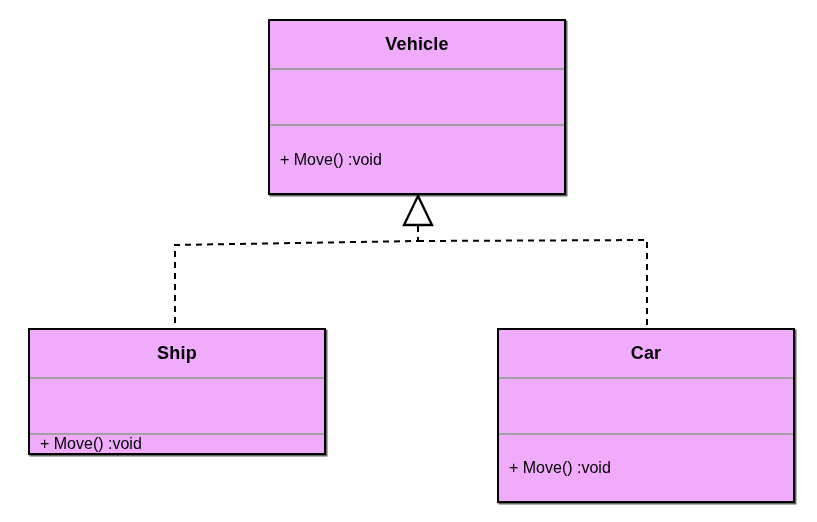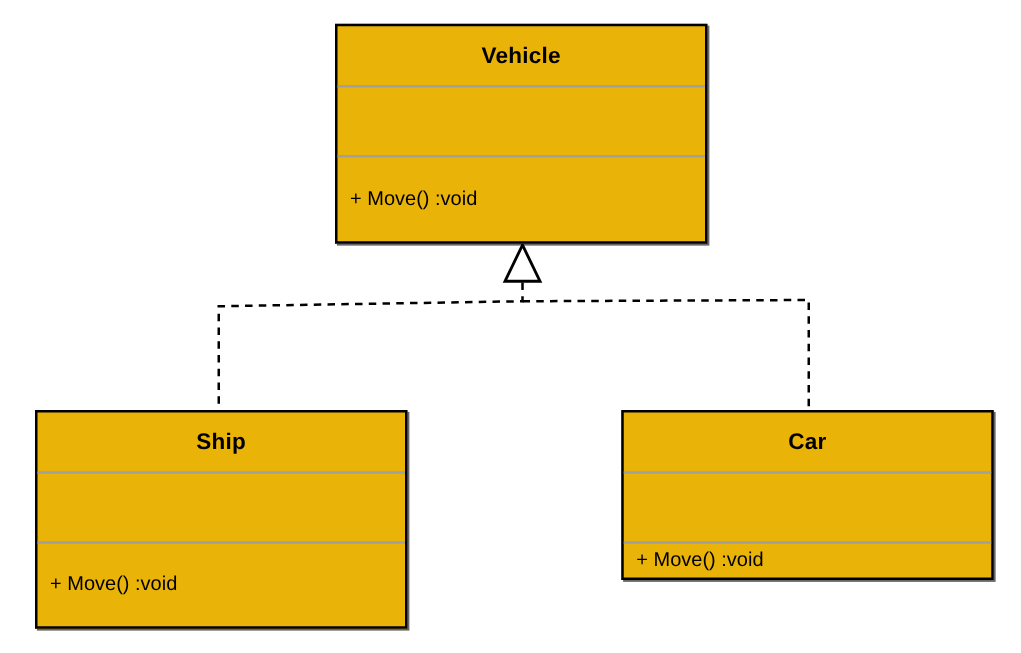--- a/index.html
+++ b/index.html
@@ -18,21 +18,21 @@
   }
   .connectors {
     position: absolute;
     left: 0; top: 0;
     width: 817px;
     height: 522px;
   }
   .uml-class {
     position: absolute;
     width: 298px;
-    background: #eab308;
+    background: #f0abfc;
     border: 2px solid #000000;
     box-shadow: 1.5px 1.5px 0 rgba(0,0,0,0.6);
     display: flex;
     flex-direction: column;
   }
   .uml-title {
     height: 49px;
     border-bottom: 2px solid #a0a0a0;
     display: flex;
     align-items: center;
@@ -48,22 +48,22 @@
   }
   .uml-methods {
     flex: 1;
     display: flex;
     align-items: center;
     padding-left: 10px;
     font-size: 16px;
     color: #000000;
   }
   #class-vehicle { left: 268px; top: 19px;  height: 176px; }
-  #class-ship    { left: 28px;  top: 328px; height: 175px; }
-  #class-car     { left: 497px; top: 328px; height: 136px; }
+  #class-ship    { left: 28px;  top: 328px; height: 127px; }
+  #class-car     { left: 497px; top: 328px; height: 175px; }
 </style>
 </head>
 <body>
 
 <div class="stage">
 
   <svg class="connectors" viewBox="0 0 817 522" xmlns="http://www.w3.org/2000/svg">
 
     <path d="M418,226 L418,241 L175,245 L175,327" fill="none" stroke="#000000" stroke-width="2" stroke-dasharray="6 5"></path>
 

